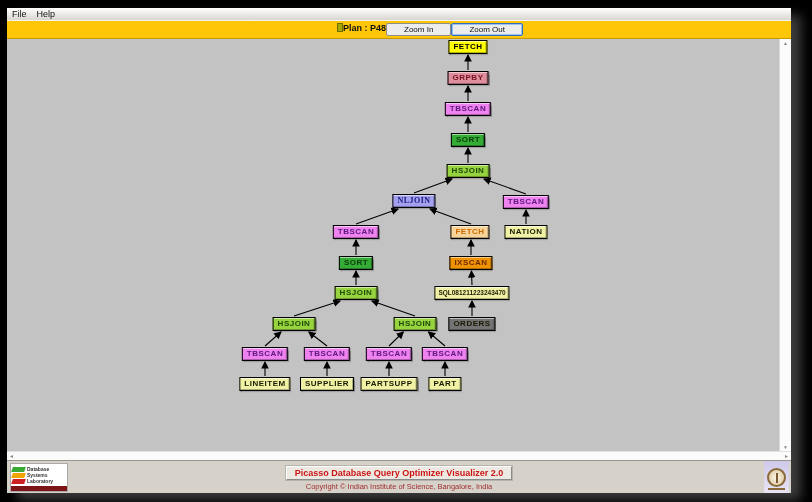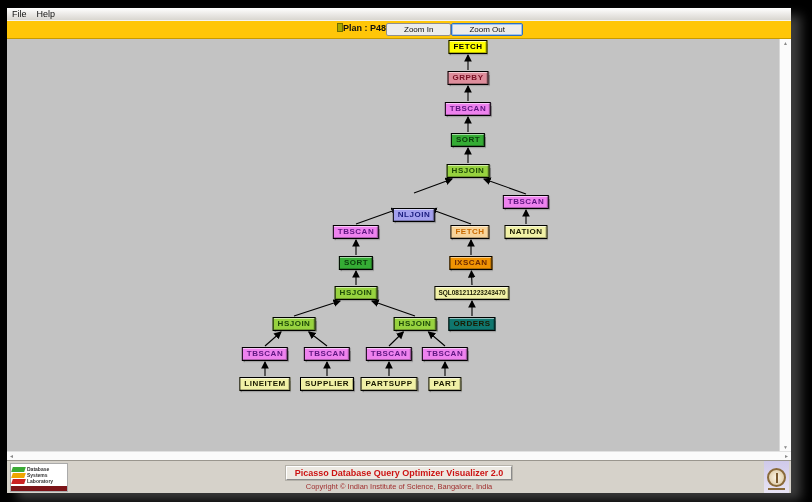--- a/index.html
+++ b/index.html
@@ -119,32 +119,32 @@
           <line x1="320" y1="337" x2="320" y2="323" stroke="#000" stroke-width="1.1" marker-end="url(#arrow)"></line>
           <line x1="382" y1="337" x2="382" y2="323" stroke="#000" stroke-width="1.1" marker-end="url(#arrow)"></line>
           <line x1="438" y1="337" x2="438" y2="323" stroke="#000" stroke-width="1.1" marker-end="url(#arrow)"></line>
         </svg>
 
     <div class="node" style="background: rgb(255, 255, 0); color: rgb(0, 0, 0); left: 461px; top: 1px;">FETCH</div>
         <div class="node" style="background: rgb(222, 142, 156); color: rgb(122, 16, 36); left: 461px; top: 32px;">GRPBY</div>
         <div class="node" style="background: rgb(238, 130, 238); color: rgb(94, 22, 128); left: 461px; top: 63px;">TBSCAN</div>
         <div class="node" style="background: rgb(53, 172, 53); color: rgb(11, 61, 11); left: 461px; top: 94px;">SORT</div>
         <div class="node" style="background: rgb(151, 210, 63); color: rgb(29, 74, 8); left: 461px; top: 125px;">HSJOIN</div>
-        <div class="node" style="background: rgb(163, 160, 238); color: rgb(26, 28, 126); left: 407px; top: 169px;">NLJOIN</div>
+        <div class="node" style="background: rgb(163, 160, 238); color: rgb(26, 28, 126); left: 407px; top: 155px; font-family: Liberation Serif, serif;">NLJOIN</div>
         <div class="node" style="background: rgb(238, 130, 238); color: rgb(94, 22, 128); left: 519px; top: 156px;">TBSCAN</div>
         <div class="node" style="background: rgb(238, 130, 238); color: rgb(94, 22, 128); left: 349px; top: 186px;">TBSCAN</div>
         <div class="node" style="background: rgb(248, 212, 154); color: rgb(201, 106, 0); left: 463px; top: 186px;">FETCH</div>
         <div class="node" style="background: rgb(241, 241, 166); color: rgb(26, 26, 0); left: 519px; top: 186px;">NATION</div>
         <div class="node" style="background: rgb(53, 172, 53); color: rgb(11, 61, 11); left: 349px; top: 217px;">SORT</div>
         <div class="node" style="background: rgb(239, 147, 3); color: rgb(110, 42, 0); left: 464px; top: 217px;">IXSCAN</div>
         <div class="node" style="background: rgb(151, 210, 63); color: rgb(29, 74, 8); left: 349px; top: 247px;">HSJOIN</div>
         <div class="node node--small" style="background: rgb(241, 241, 166); color: rgb(26, 26, 0); left: 465px; top: 247px;">SQL081211223243470</div>
         <div class="node" style="background: rgb(151, 210, 63); color: rgb(29, 74, 8); left: 287px; top: 278px;">HSJOIN</div>
         <div class="node" style="background: rgb(151, 210, 63); color: rgb(29, 74, 8); left: 408px; top: 278px;">HSJOIN</div>
-        <div class="node" style="background: #0f766e; color: rgb(26, 26, 0); left: 465px; top: 278px;">ORDERS</div>
+        <div class="node" style="background: #737373; color: rgb(26, 26, 0); left: 465px; top: 278px;">ORDERS</div>
         <div class="node" style="background: rgb(238, 130, 238); color: rgb(94, 22, 128); left: 258px; top: 308px;">TBSCAN</div>
         <div class="node" style="background: rgb(238, 130, 238); color: rgb(94, 22, 128); left: 320px; top: 308px;">TBSCAN</div>
         <div class="node" style="background: rgb(238, 130, 238); color: rgb(94, 22, 128); left: 382px; top: 308px;">TBSCAN</div>
         <div class="node" style="background: rgb(238, 130, 238); color: rgb(94, 22, 128); left: 438px; top: 308px;">TBSCAN</div>
         <div class="node" style="background: rgb(241, 241, 166); color: rgb(26, 26, 0); left: 258px; top: 338px;">LINEITEM</div>
         <div class="node" style="background: rgb(241, 241, 166); color: rgb(26, 26, 0); left: 320px; top: 338px;">SUPPLIER</div>
         <div class="node" style="background: rgb(241, 241, 166); color: rgb(26, 26, 0); left: 382px; top: 338px;">PARTSUPP</div>
         <div class="node" style="background: rgb(241, 241, 166); color: rgb(26, 26, 0); left: 438px; top: 338px;">PART</div>
       </div>
     <div class="vscroll">

